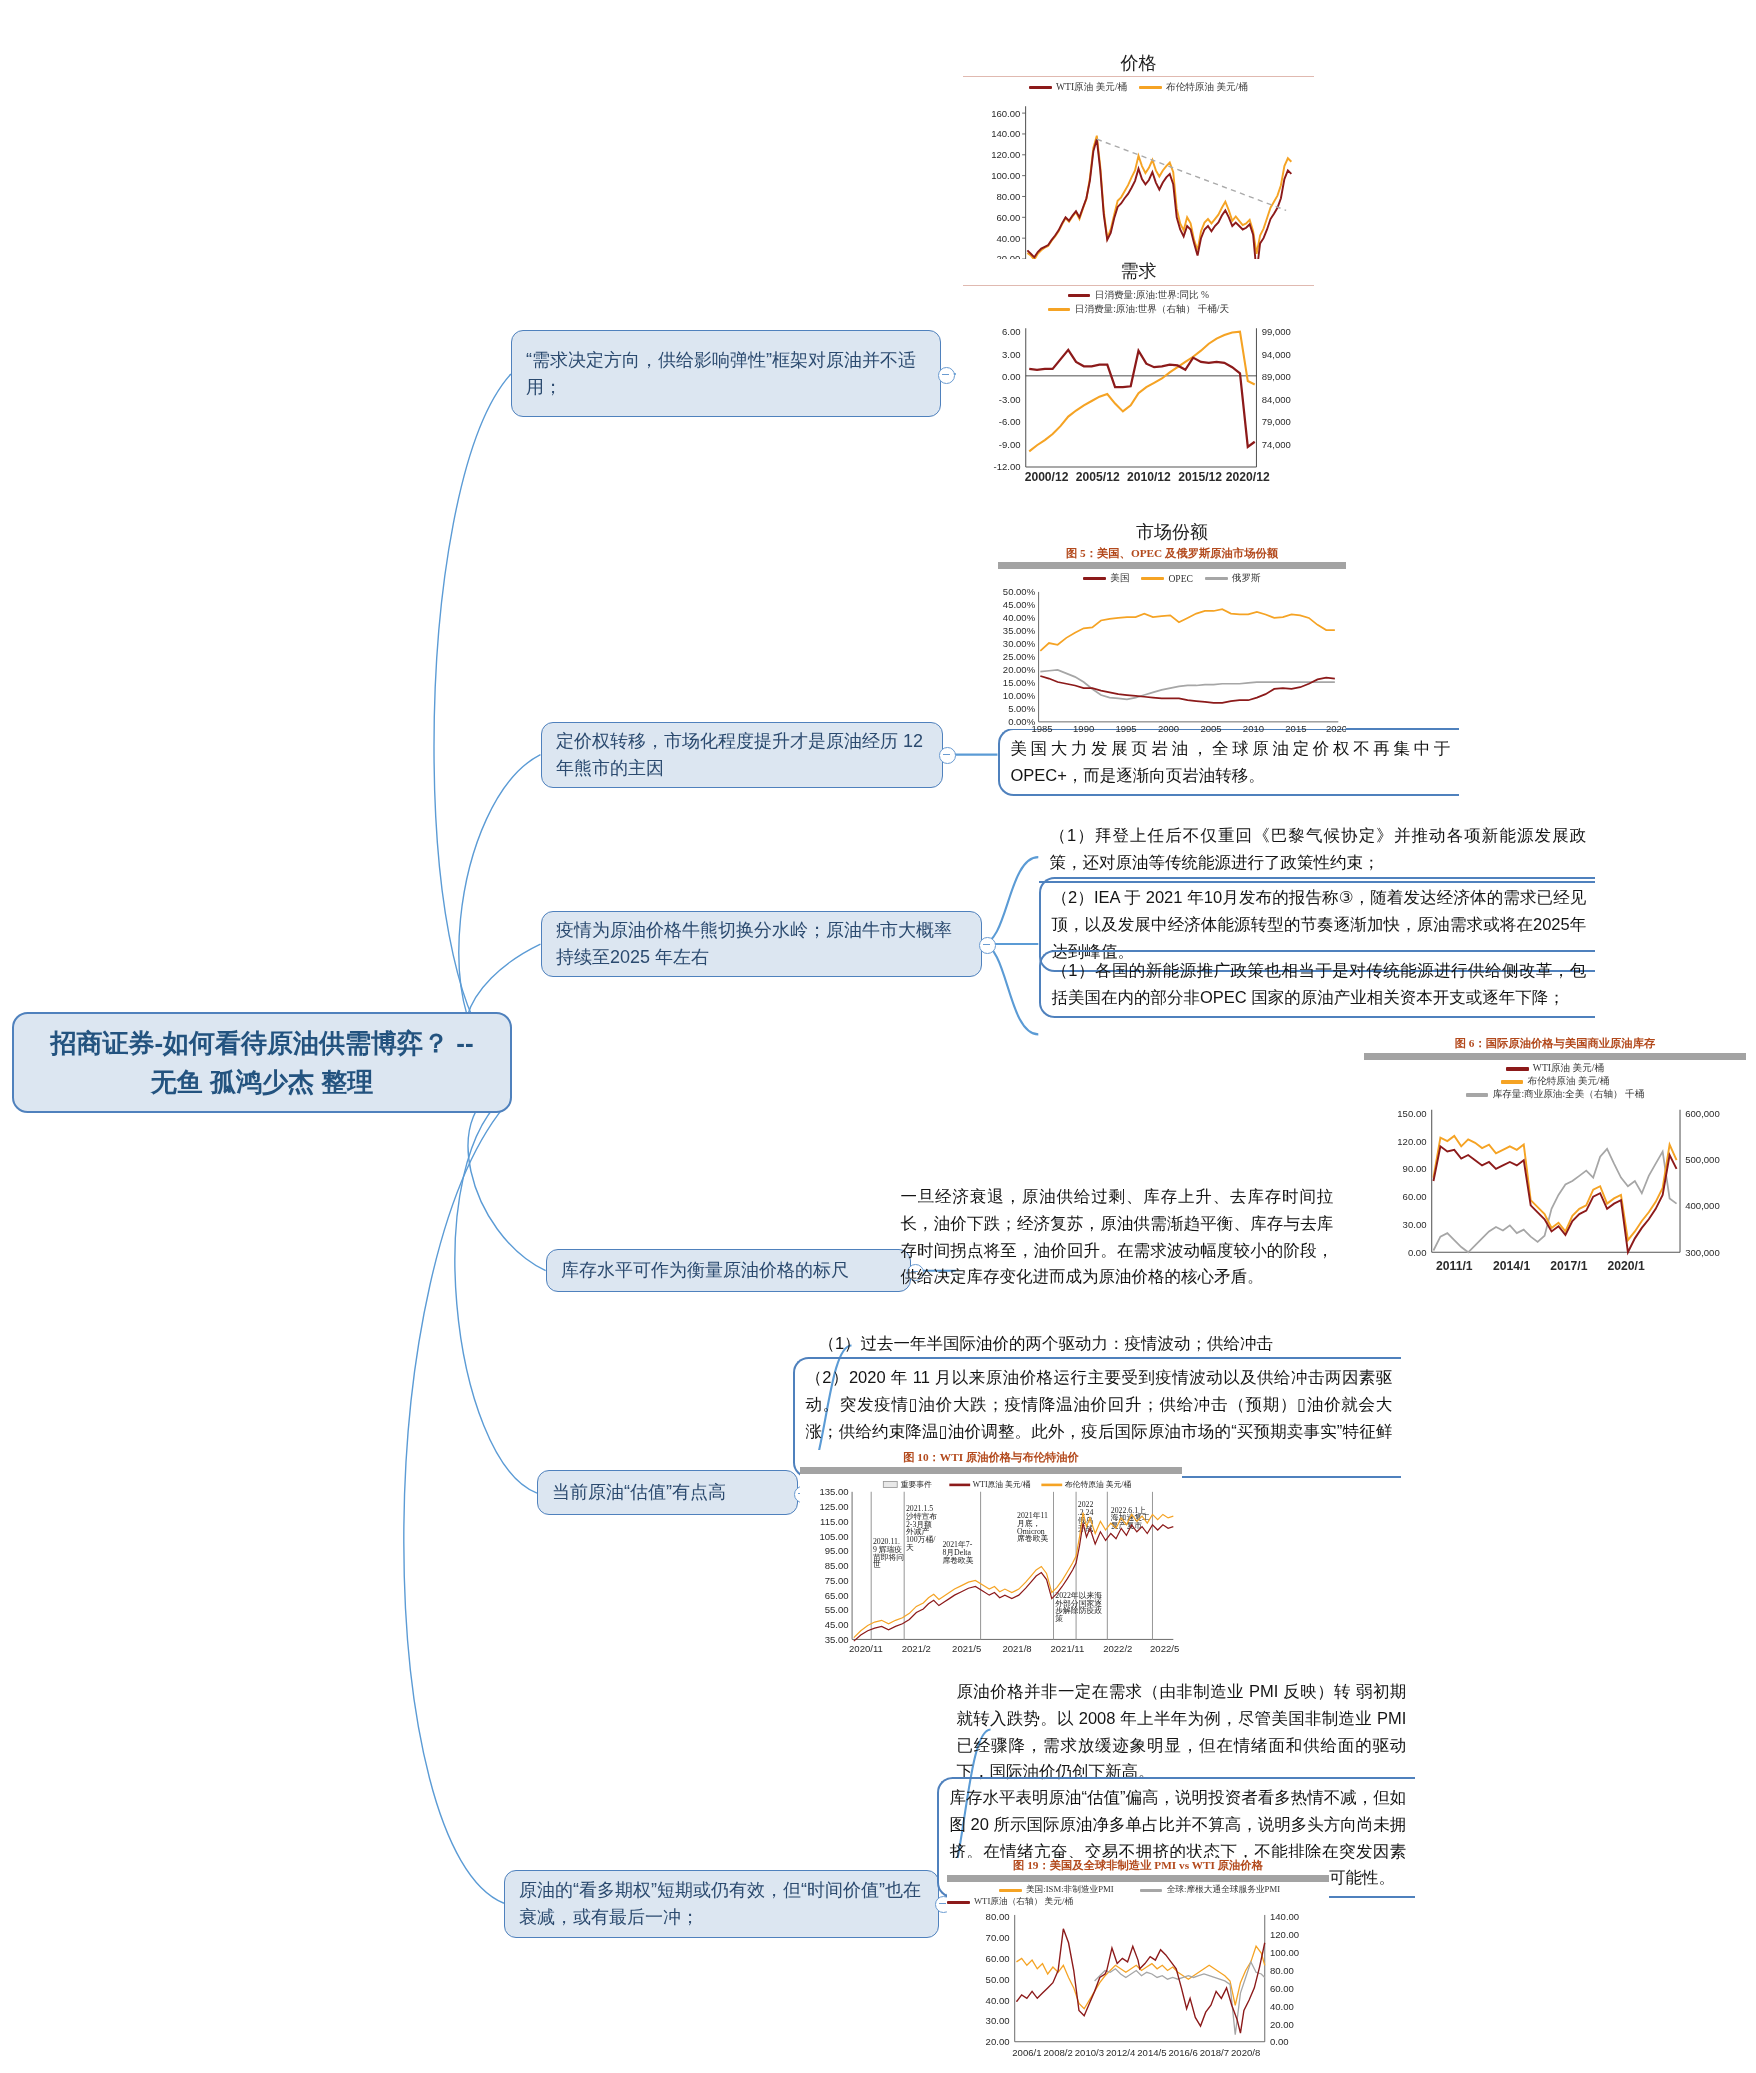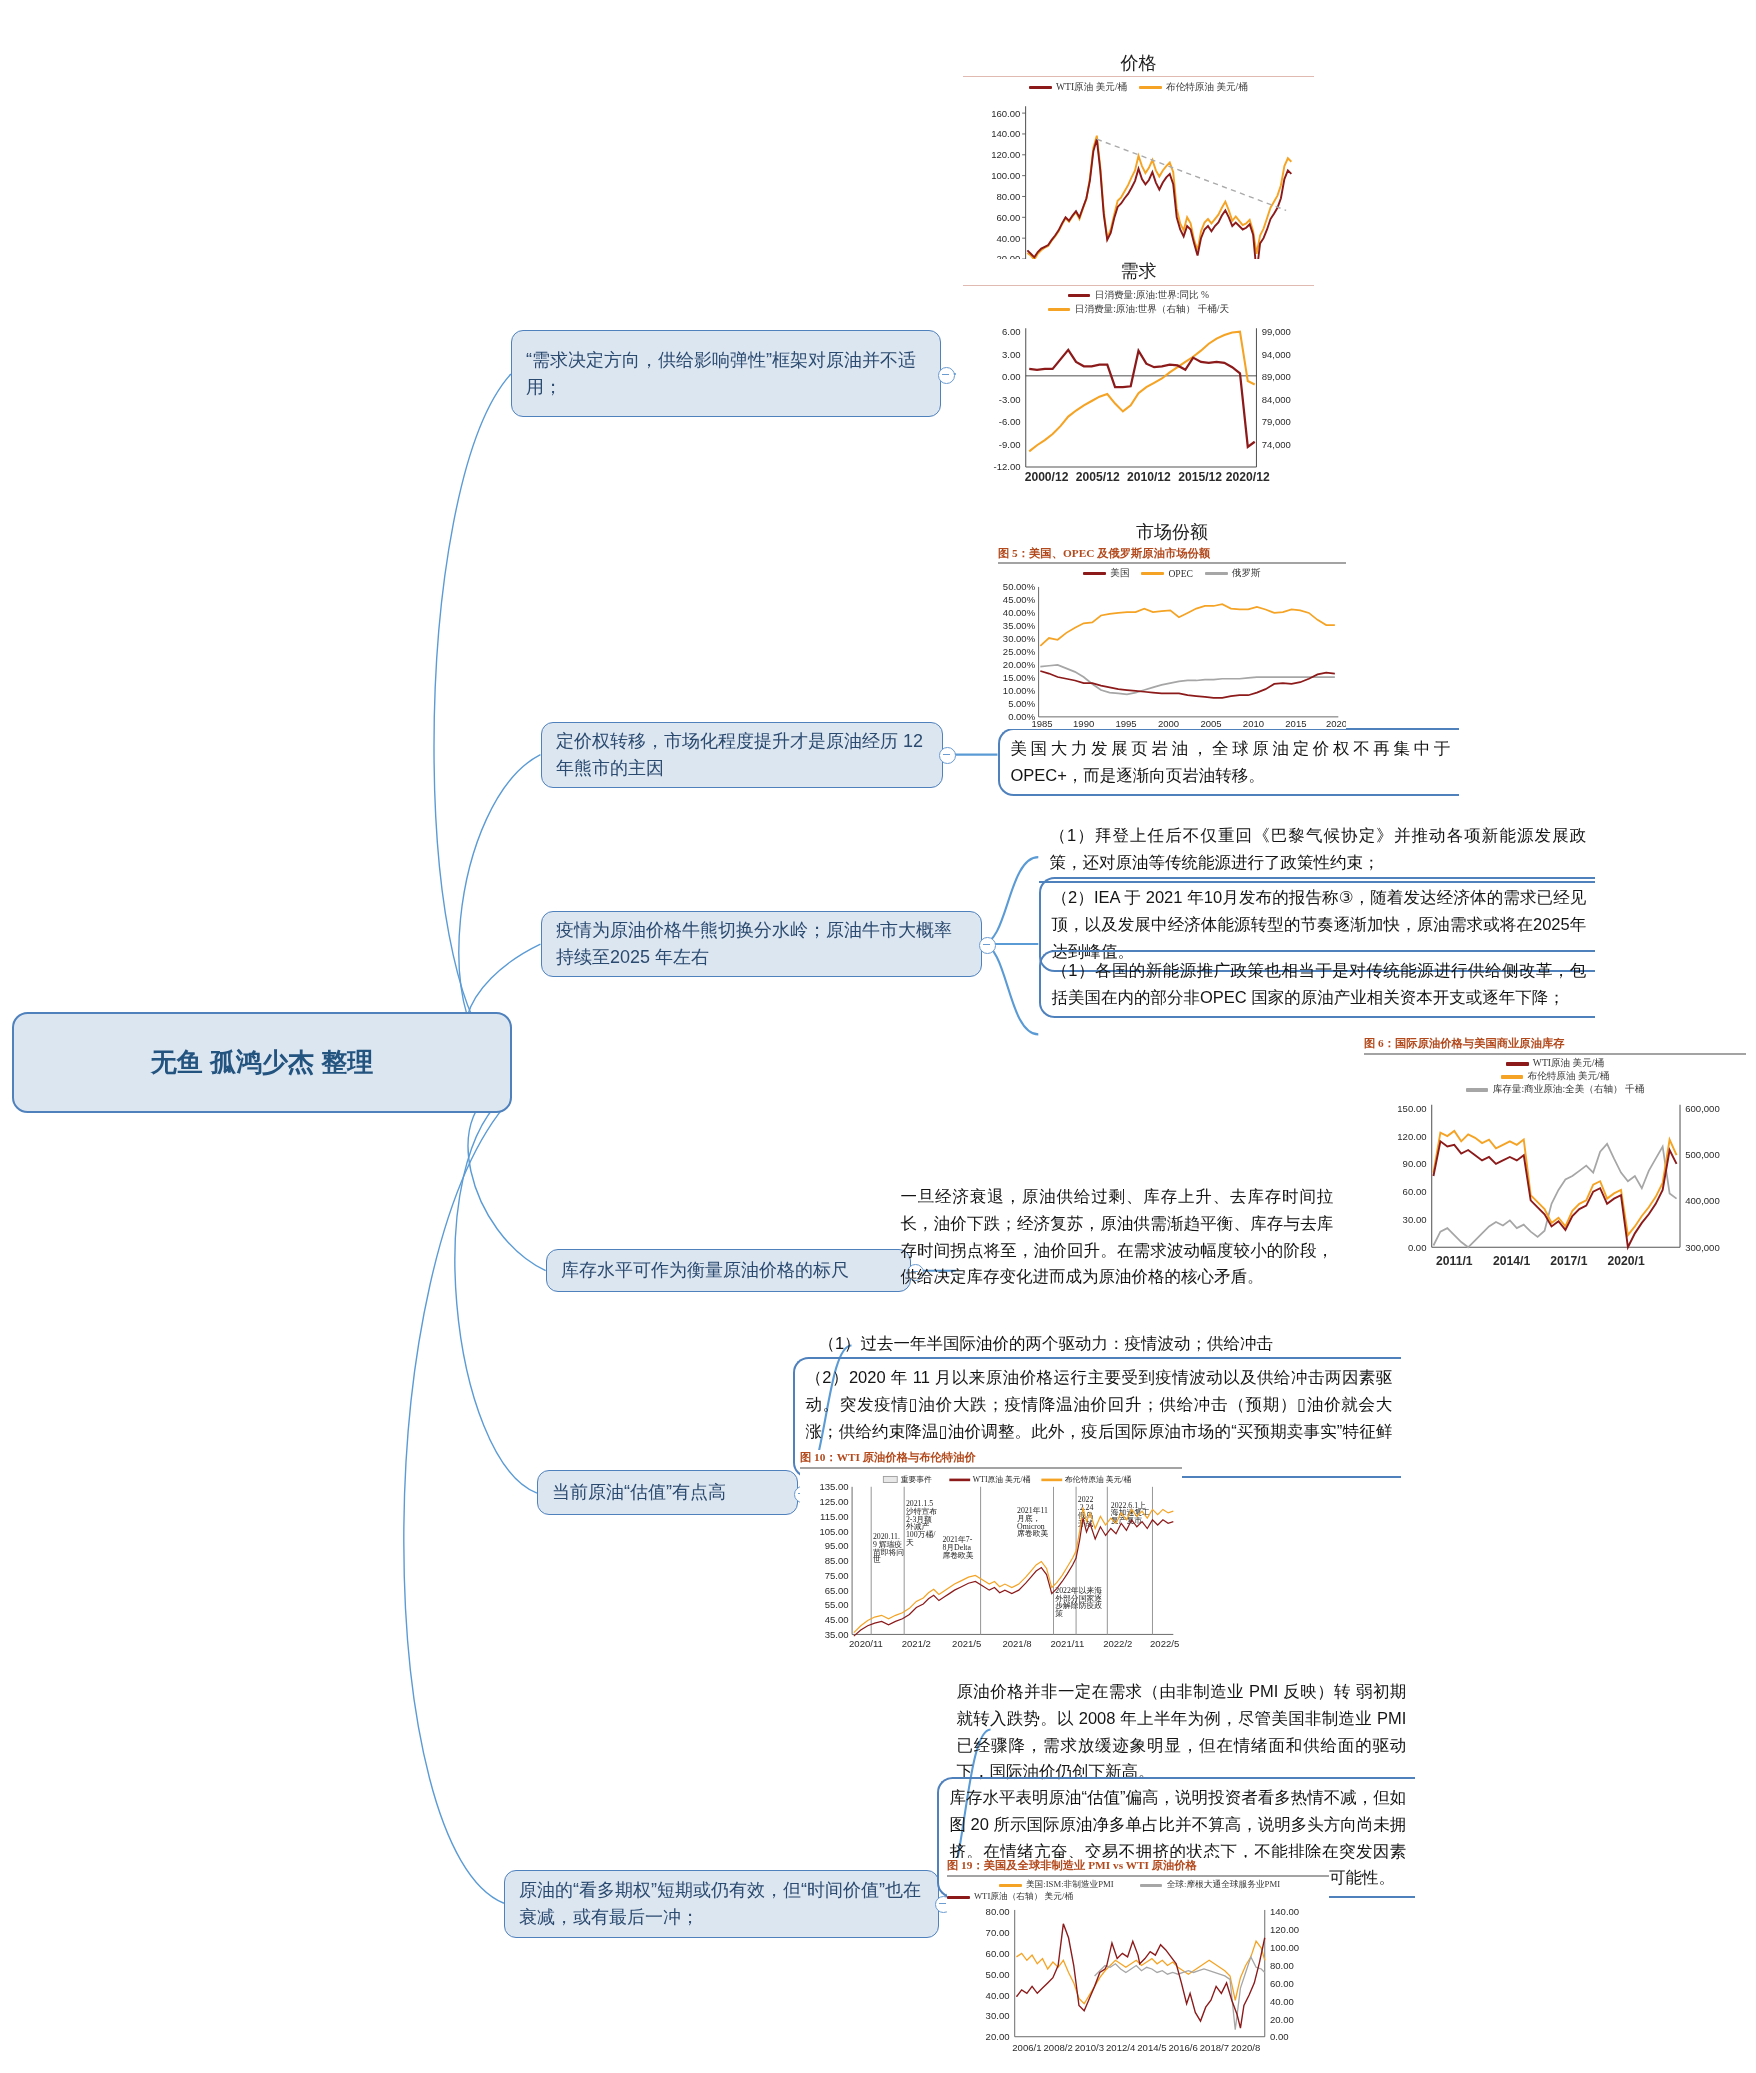--- a/index.html
+++ b/index.html
@@ -86,24 +86,25 @@
   .chart-title{
     text-align:center;
     font-size:18px;
     color:#222;
     margin:0 0 1.7px 0;
   }
   .fig-head{
     font-size:11.3px;
     font-weight:bold;
     color:#b34a1d;
-    border-bottom:2px solid #a3a3a3;
+    border-bottom:7px solid #a3a3a3;
     padding-bottom:1.7px;
     margin-bottom:2.6px;
     font-family:"Liberation Serif",serif;
+    text-align:center;
   }
   .legend{
     display:flex;flex-wrap:wrap;justify-content:center;gap:12px;
     font-size:9.6px;color:#333;font-family:"Liberation Serif",serif;
   }
   .legend .li{display:flex;align-items:center;gap:4.3px;white-space:nowrap;}
   .legend .sw{display:inline-block;width:22.6px;height:3.5px;border-radius:0.9px;}
   .axlbl{font-size:11px;fill:#2b2b2b;font-family:"Liberation Sans",sans-serif;}
   .axlbl.big{font-size:14px;font-weight:bold;}
   .anno{font-size:9px;fill:#222;font-family:"Liberation Serif",serif;}
@@ -135,20 +136,21 @@
     <path d="M918 1718 C 950 1718, 950 1548, 980 1548"></path>
     <path d="M918 1718 L 980 1718"></path>
 
     <path d="M1080 2190 C 1110 2190, 1110 1990, 1140 1990"></path>
     <path d="M1080 2190 L 1140 2190"></path>
   </g>
 </svg>
 
 <div class="node root" style="left:12px;top:1012px;width:500px;height:101px;">
   <div>
+    <div>招商证券-如何看待原油供需博弈？ --</div>
     <div>无鱼 孤鸿少杰 整理</div>
   </div>
 </div>
 
 <div class="node branch" style="left:511px;top:330px;width:430px;height:87px;">
   <span>“需求决定方向，供给影响弹性”框架对原油并不适用；</span>
 </div>
 <div class="collapse" style="left:938px;top:367px;"></div>
 
 <div class="node branch" style="left:541px;top:722px;width:402px;height:66px;">

